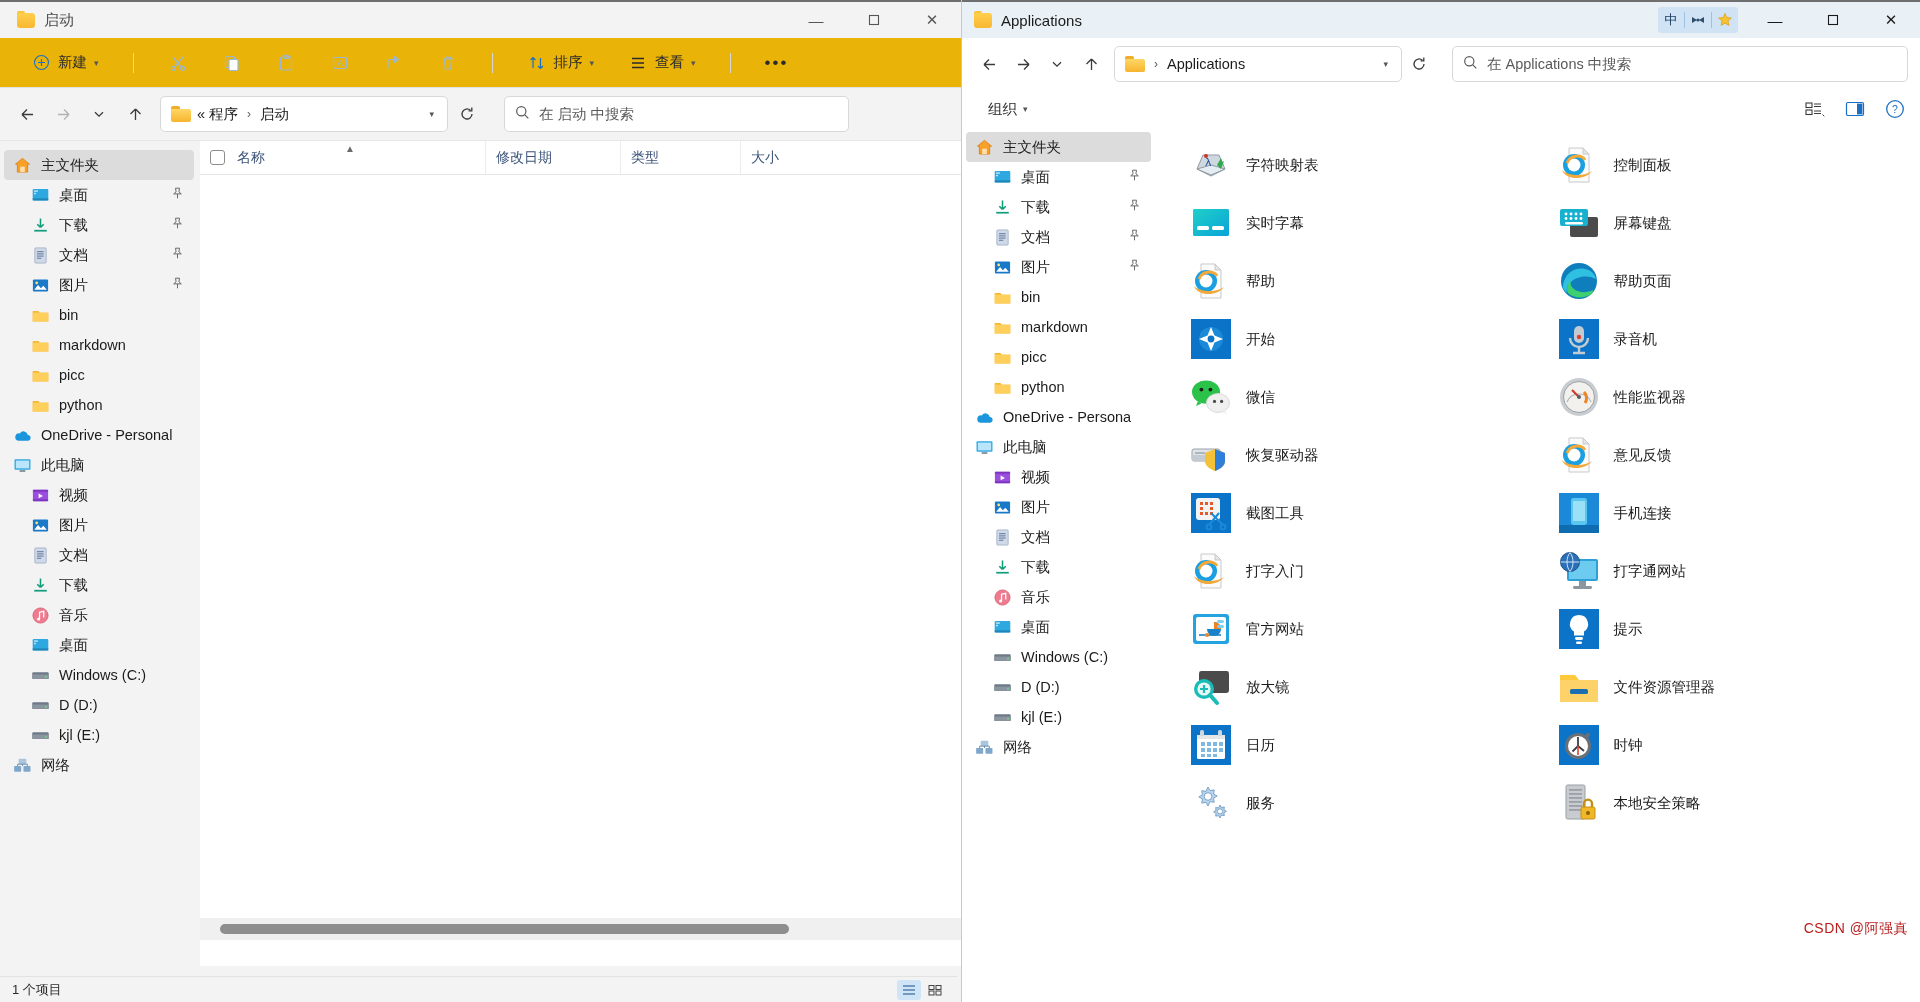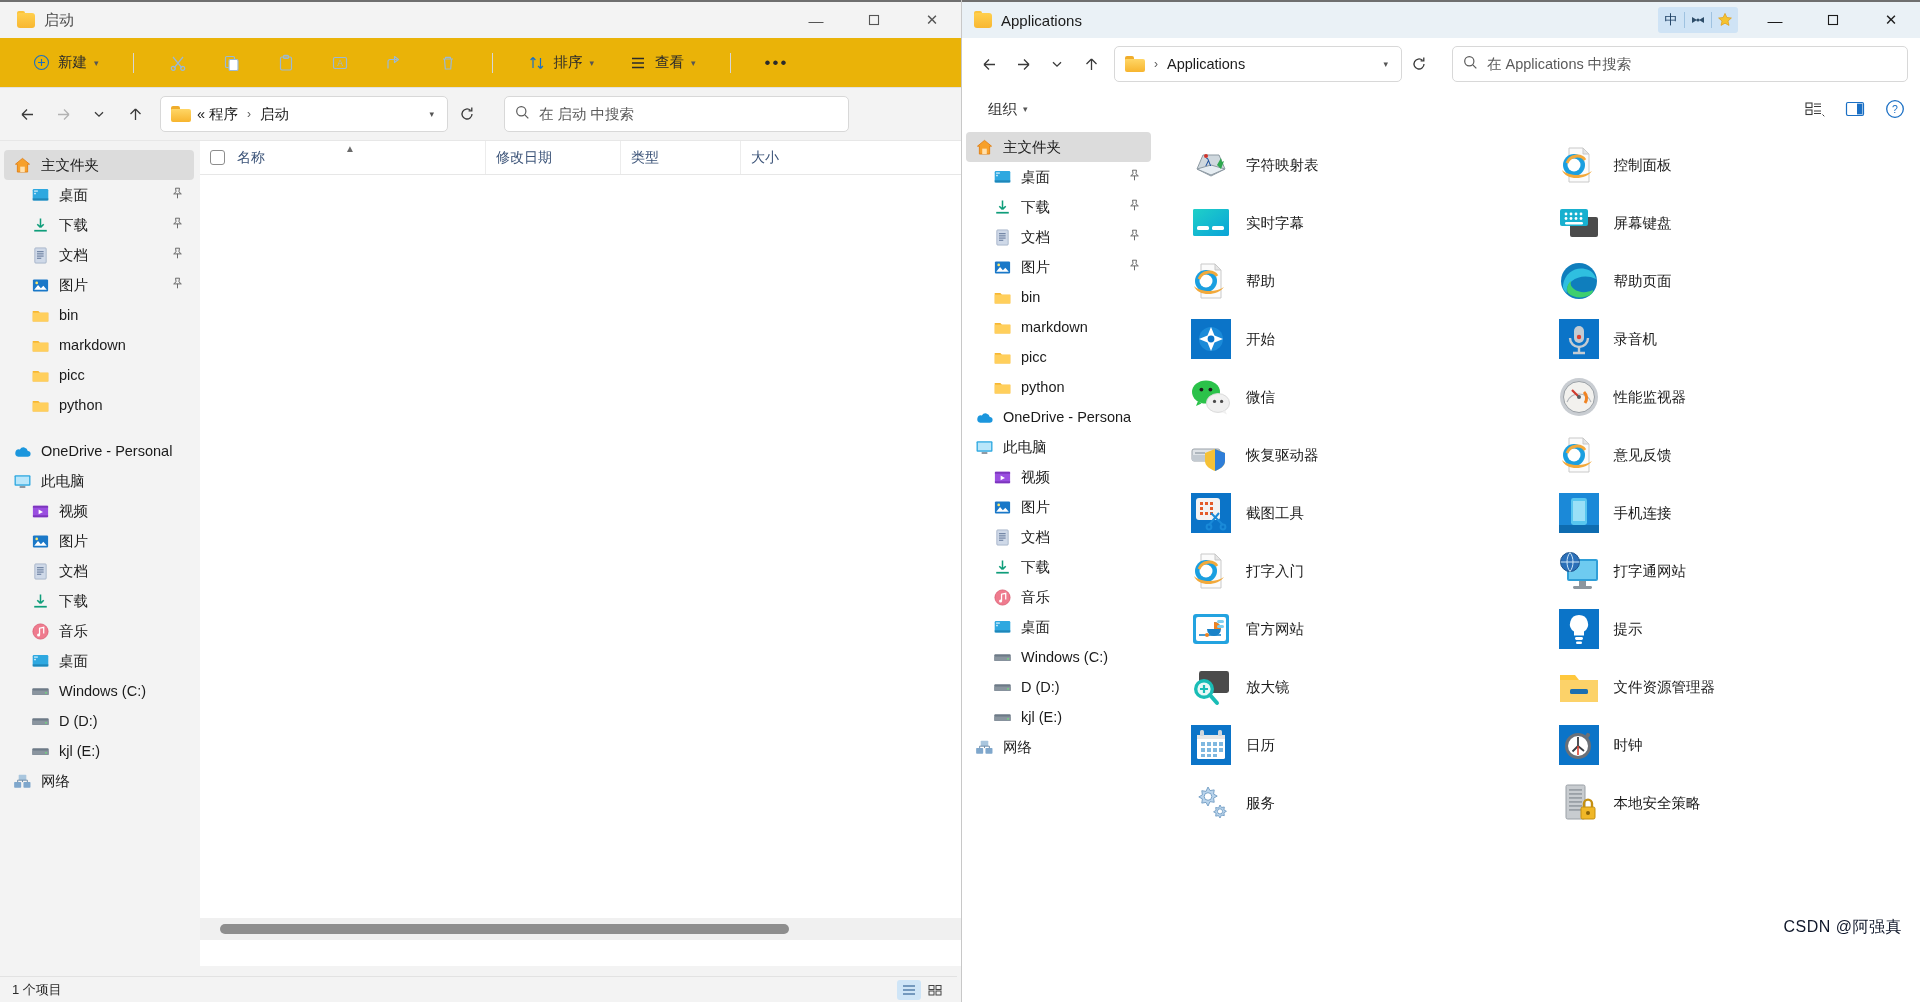--- a/index.html
+++ b/index.html
@@ -136,21 +136,21 @@
   #right-window .bodysplit { display:flex; height: 840px; }
   #right-window .navpane { width:195px; background:#fff; padding-top:4px; flex:none;}
   #right-window .nav-item.sel { background:#dcdcdc; }
   #right-window .listpane { flex:1; background:#fff; padding: 8px 0 0 28px; position:relative; overflow:hidden;}
   .applist { display:flex; flex-wrap:wrap; align-content:flex-start; }
   .appitem { width: 50%; height: 58px; display:flex; align-items:center; padding-left: 4px; }
   .appicon { width:44px; height:44px; margin-right:13px; flex:none; position:relative; }
   .applabel { font-size:14.5px; color:#1b1b1b; white-space:nowrap; }
   .rightstatus { position:absolute; left:0; right:0; bottom:0; height:26px; background:#f3f3f3;
      border-top:1px solid #e2e2e2; display:flex; align-items:center; padding-left:14px; font-size:13px; color:#2b2b2b; gap:28px;}
-  .watermark { position:absolute; right:18px; bottom:30px; font-size:16px; color:#0f172a; letter-spacing:.5px;}
+  .watermark { position:absolute; right:12px; bottom:30px; font-size:14px; color:#b91c1c; letter-spacing:.5px;}
   .folder-ico { position:relative; width:20px; height:16px; }
   .folder-ico .fb { position:absolute; left:0; bottom:0; width:20px; height:13px; background:linear-gradient(#ffd666,#f7b52e); border-radius:1px 2px 2px 2px;}
   .folder-ico .ft { position:absolute; left:0; top:0; width:9px; height:4px; background:#f0ad2b; border-radius:2px 2px 0 0;}
 </style>
 </head>
 <body>
 
 <div id="root">
 
   <div id="left-window">
@@ -402,21 +402,21 @@
           </div>
           <div class="nav-item" style="padding-left: 26px;">
             <span class="nav-ico">
               <svg width="19" height="19" viewBox="0 0 20 20">
                 <path d="M1.8 5.2h6l1.6 1.8h8.8v9.2H1.8z" fill="#f7b731"></path>
                 <path d="M1.8 7h16.4v9.2H1.8z" fill="#ffcf5c"></path>
               </svg>
             </span>
             <span class="nav-lbl">python</span>
           </div>
-          <div class="nav-item" style="padding-left: 8px; margin-top: 16px;">
+          <div class="nav-item" style="padding-left: 8px;">
             <span class="nav-ico">
               <svg width="19" height="19" viewBox="0 0 20 20">
                 <path d="M5.6 15.6h9.6a3.1 3.1 0 00.4-6.2 4.6 4.6 0 00-8.4-1.6 3.6 3.6 0 00-1.6 7.8z" fill="#1b96dd"></path>
               </svg>
             </span>
             <span class="nav-lbl">OneDrive - Personal</span>
           </div>
           <div class="nav-item" style="padding-left: 8px;">
             <span class="nav-ico">
               <svg width="19" height="19" viewBox="0 0 20 20">

